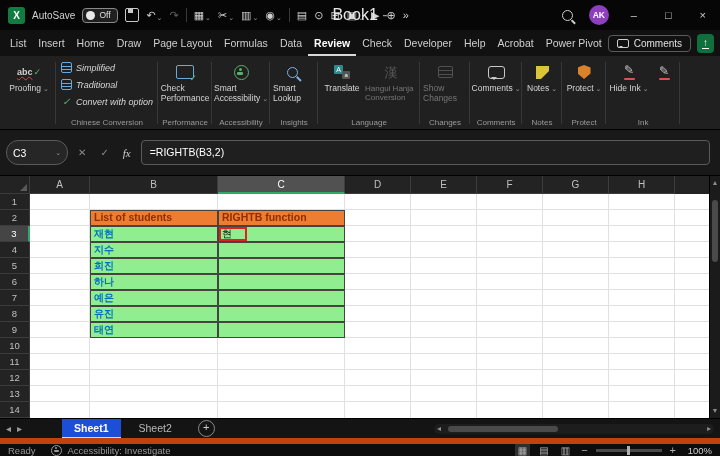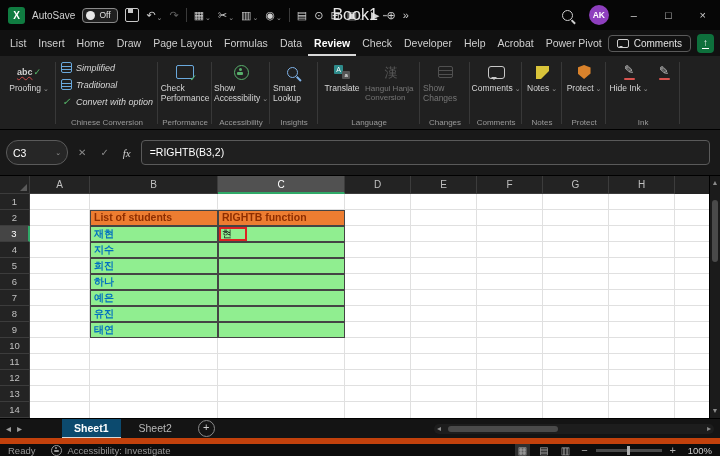--- a/index.html
+++ b/index.html
@@ -133,21 +133,21 @@
   .vthumb{position:absolute;left:2px;top:24px;width:6px;height:62px;background:#4a4a4a;border-radius:3px;}
   .vs-arrow{position:absolute;left:0;width:10px;text-align:center;color:#8a8a8a;font-size:7px;line-height:10px;}
   .vs-arrow.up{top:2px;}.vs-arrow.down{bottom:2px;}
 
   
   .tabbar{position:absolute;top:418px;left:0;right:0;height:20px;background:#141414;border-top:1px solid #000;
           display:flex;align-items:center;padding:0 6px;gap:6px;box-sizing:border-box;}
   .tb-arrow{color:#9a9a9a;font-size:10px;cursor:default;}
   .sheet-tab{padding:0 12px;height:20px;line-height:19px;font-size:10.5px;color:#b8b8b8;cursor:default;}
   .sheet-tab.first{margin-left:34px;}
-  .sheet-tab.active{color:#fff;font-weight:bold;background:#0c4a6e;box-shadow:inset 0 -2px 0 #d9d9d9;}
+  .sheet-tab.active{color:#fff;font-weight:bold;background:#1d4ed8;box-shadow:inset 0 -2px 0 #d9d9d9;}
   .add-sheet{width:15px;height:15px;border-radius:50%;border:1px solid #8a8a8a;color:#cfcfcf;font-size:11px;
              line-height:13px;text-align:center;margin-left:8px;cursor:default;}
   .hscroll{margin-left:auto;position:relative;width:280px;height:10px;background:#1d1d1d;border-radius:5px;
            display:flex;align-items:center;justify-content:space-between;padding:0 3px;box-sizing:border-box;}
   .hs-arrow{color:#8a8a8a;font-size:8px;line-height:10px;}
   .hthumb{position:absolute;left:14px;top:2px;width:110px;height:6px;background:#4a4a4a;border-radius:3px;}
 
   
   .statusbar{position:absolute;top:438px;left:0;right:0;height:18px;background:#0d0d0d;border-top:6px solid #c2410c;
              display:flex;align-items:center;gap:16px;padding:0 8px;font-size:9.5px;color:#9a9a9a;box-sizing:border-box;}
@@ -305,21 +305,21 @@
     </div>
     <div class="glabel">Performance</div>
   </div>
 
   <div class="rgroup">
     <div class="gbody">
       <div class="bigbtn bb-access">
         <span class="ricon">
             <span class="icon-access"></span>
           </span>
-        <span class="blabel"><span>Show Accessibility</span><span class="chev">⌄</span></span>
+        <span class="blabel"><span>Smart Accessibility</span><span class="chev">⌄</span></span>
       </div>
     </div>
     <div class="glabel">Accessibility</div>
   </div>
 
   <div class="rgroup">
     <div class="gbody">
       <div class="bigbtn bb-smart">
         <span class="ricon">
             <span class="icon-mag"></span>

